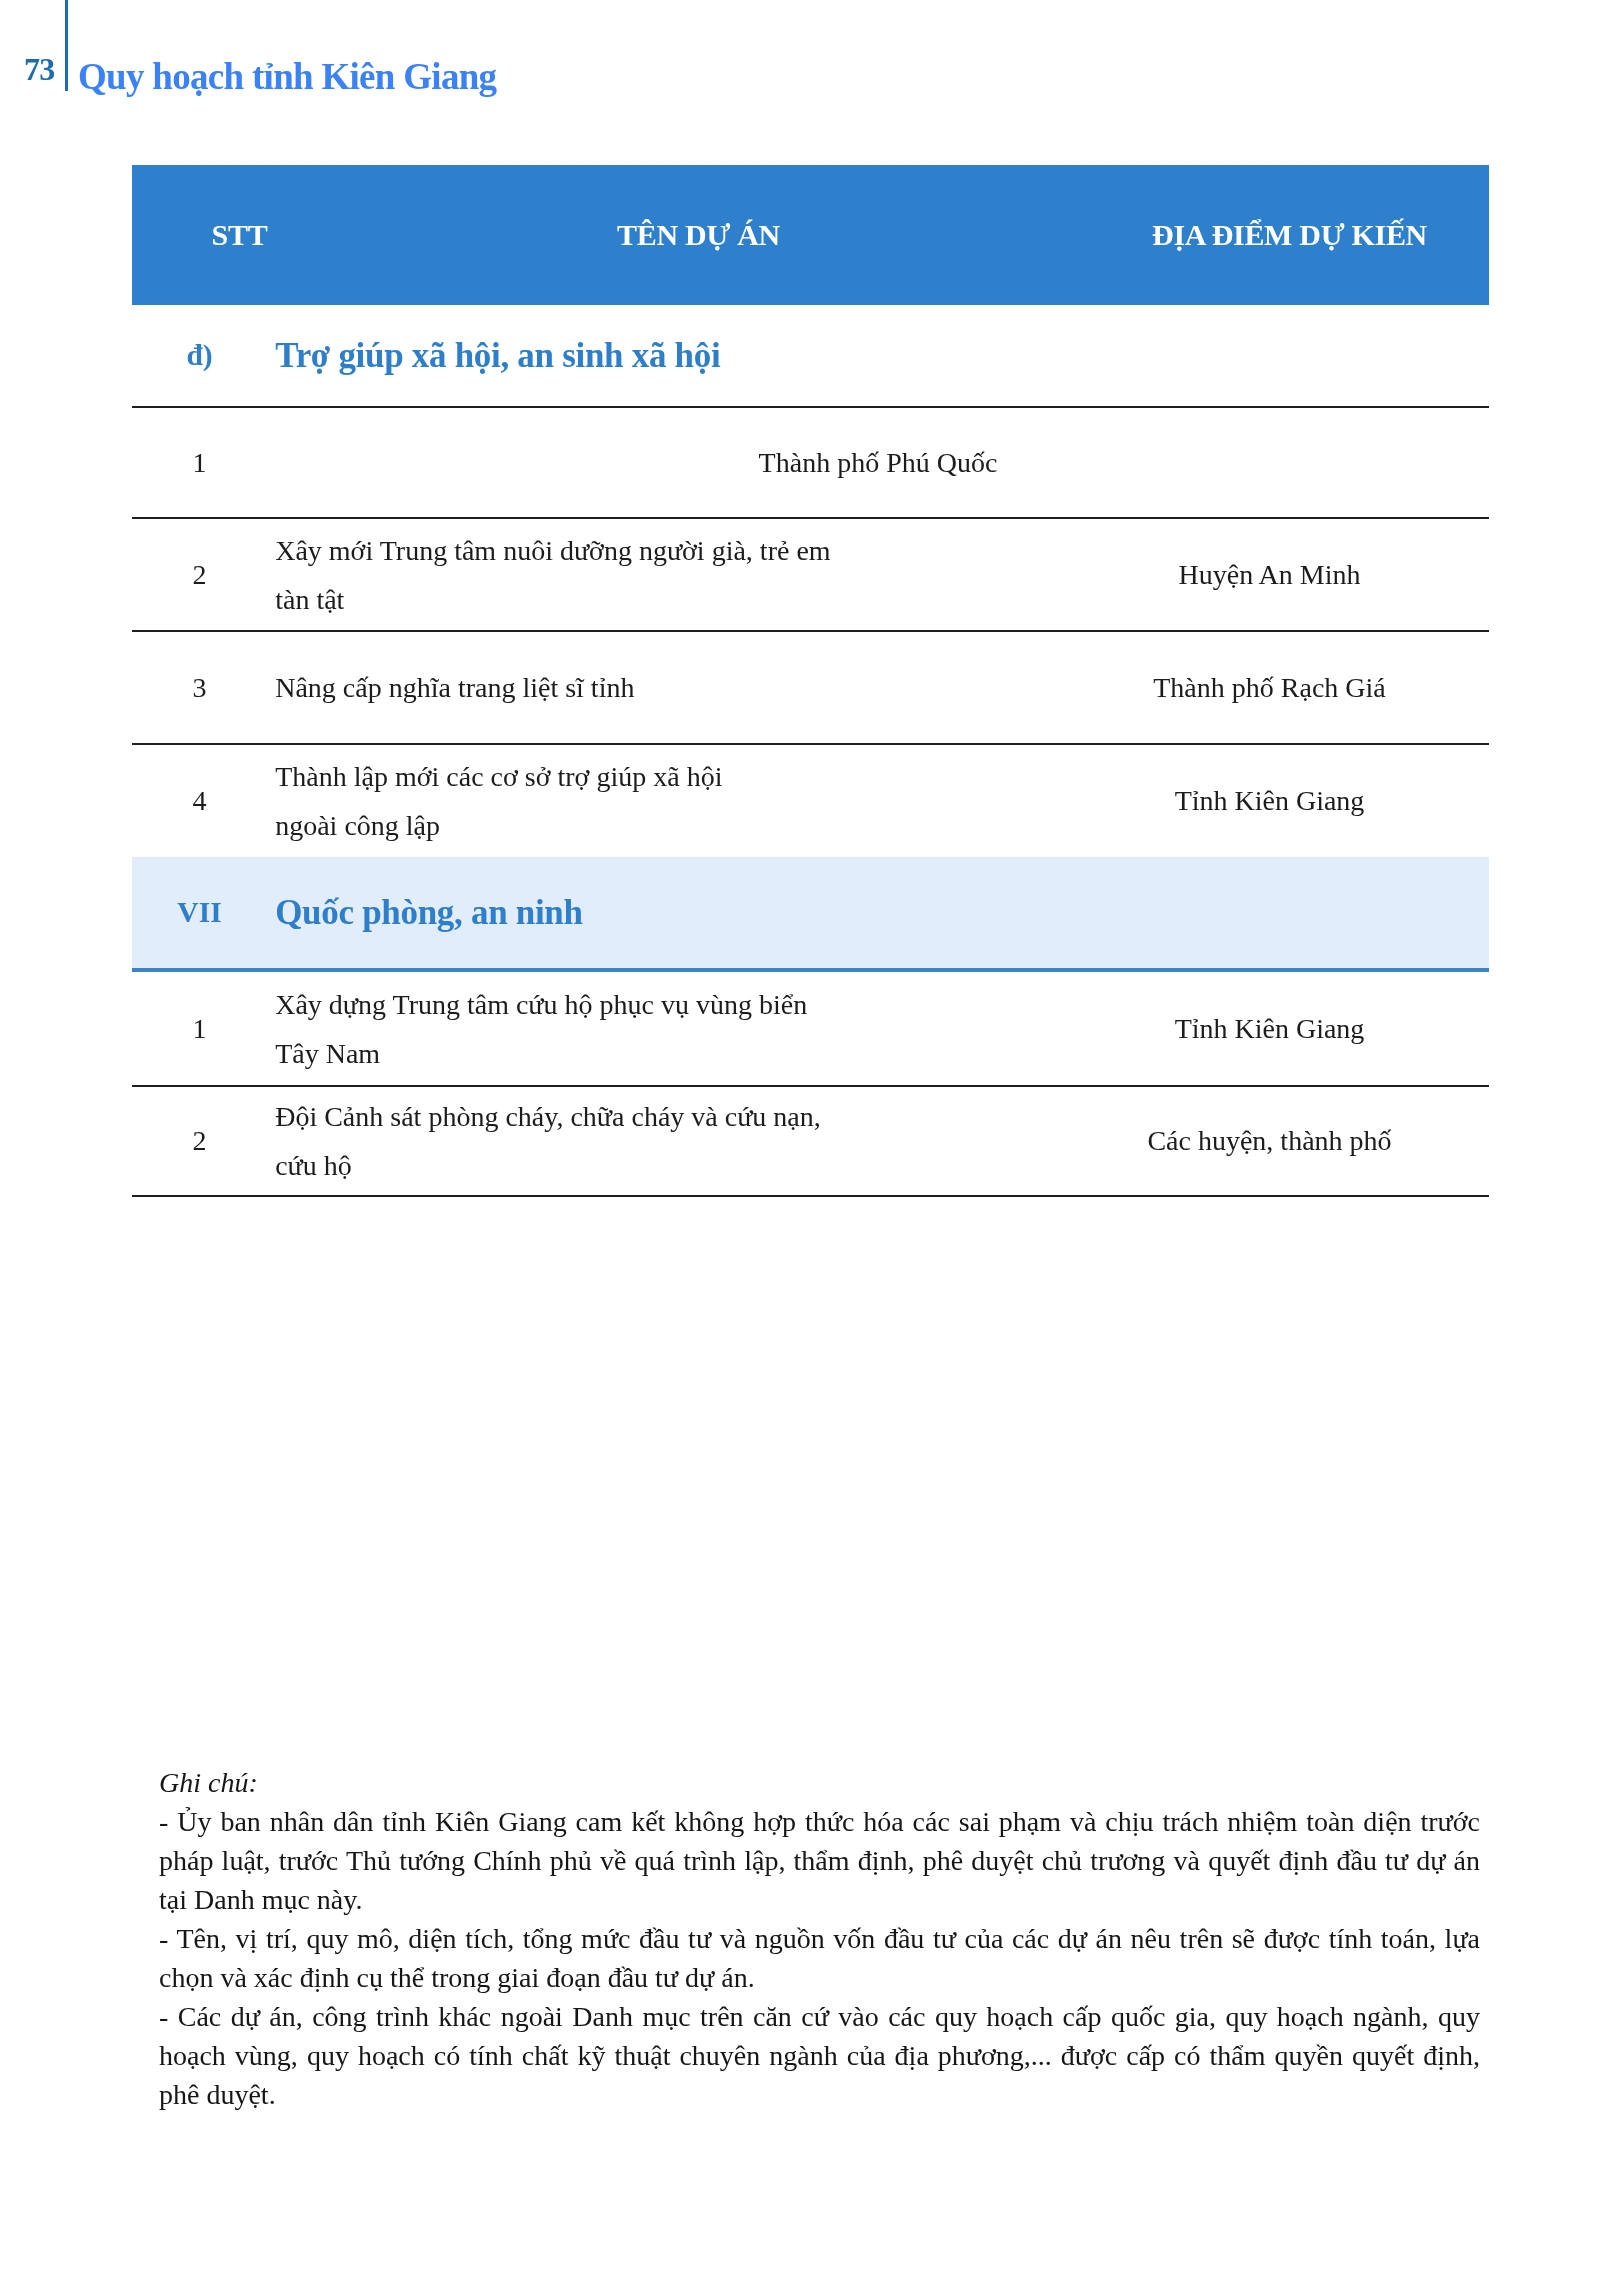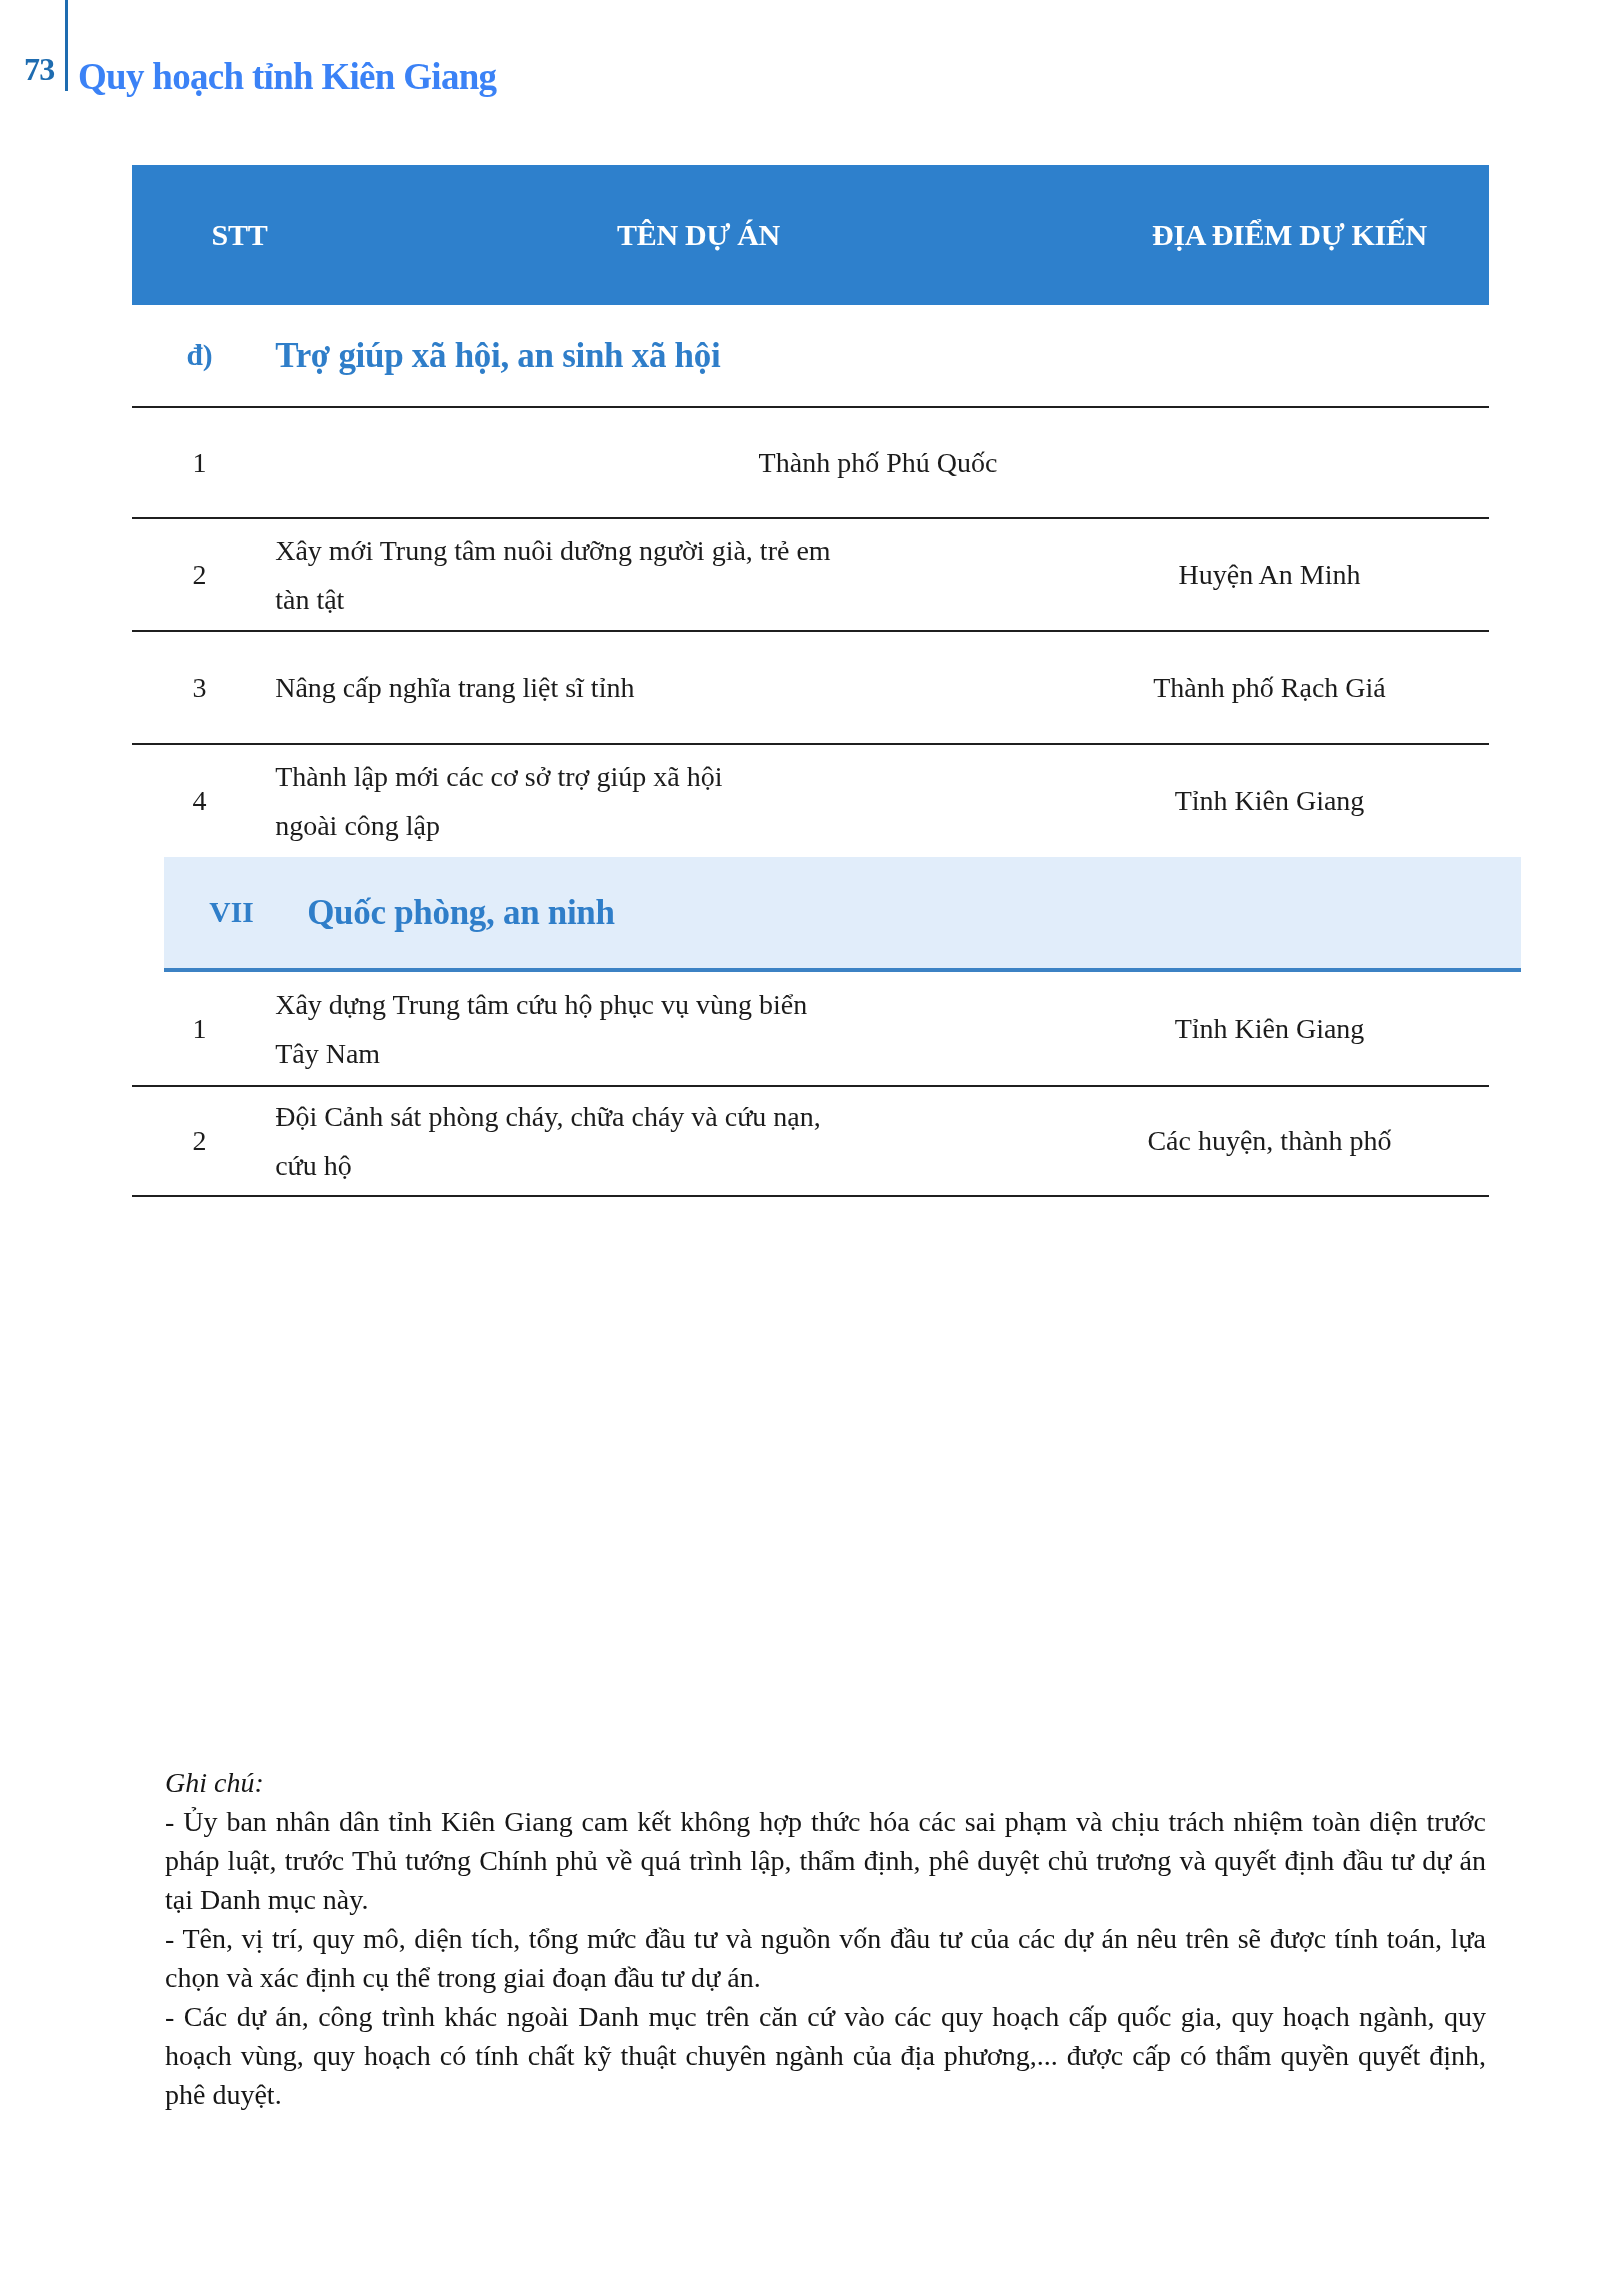--- a/index.html
+++ b/index.html
@@ -51,34 +51,34 @@
   .c1 { width: 135px; justify-content: center; font-size: 28px; }
   .c2 { width: 783px; padding-left: 8.2px; font-size: 28px; line-height: 1.75; }
   .c2 .txt { white-space: pre-line; }
   .c3 { flex: 1; justify-content: center; font-size: 28px; text-align: center; }
 
   .row-d   { height: 103px; }
   .row-1   { height: 111px; }
   .row-2   { height: 113px; }
   .row-3   { height: 113px; }
   .row-4   { height: 112px; border-bottom: none; }
-  .row-vii { height: 115px; background: #e1edfa; border-bottom: 4.8px solid #3c82c4; margin-left: 32px; }
+  .row-vii { height: 115px; background: #e1edfa; border-bottom: 4.8px solid #3c82c4; }
   .row-5   { height: 115px; }
   .row-6   { height: 110px; }
 
   .section .c1, .section .c2 {
     color: #2f7ec9; font-weight: bold;
   }
   .section .c1 { font-size: 29.5px; }
   .section .c2 { font-size: 35px; letter-spacing: -0.3px; }
 
   
   .notes {
     position: absolute; left: 159px; top: 1763px; width: 1321px;
-    font-size: 28px; line-height: 39px; color: #161616; margin-left: 6px;
+    font-size: 28px; line-height: 39px; color: #161616;
   }
   .notes-label { font-style: italic; }
   .notes p { margin: 0; text-align: justify; }
 </style>
 </head>
 <body>
 
 <div class="page-header">
   <div class="page-num">73</div>
   <div class="page-rule"></div>

